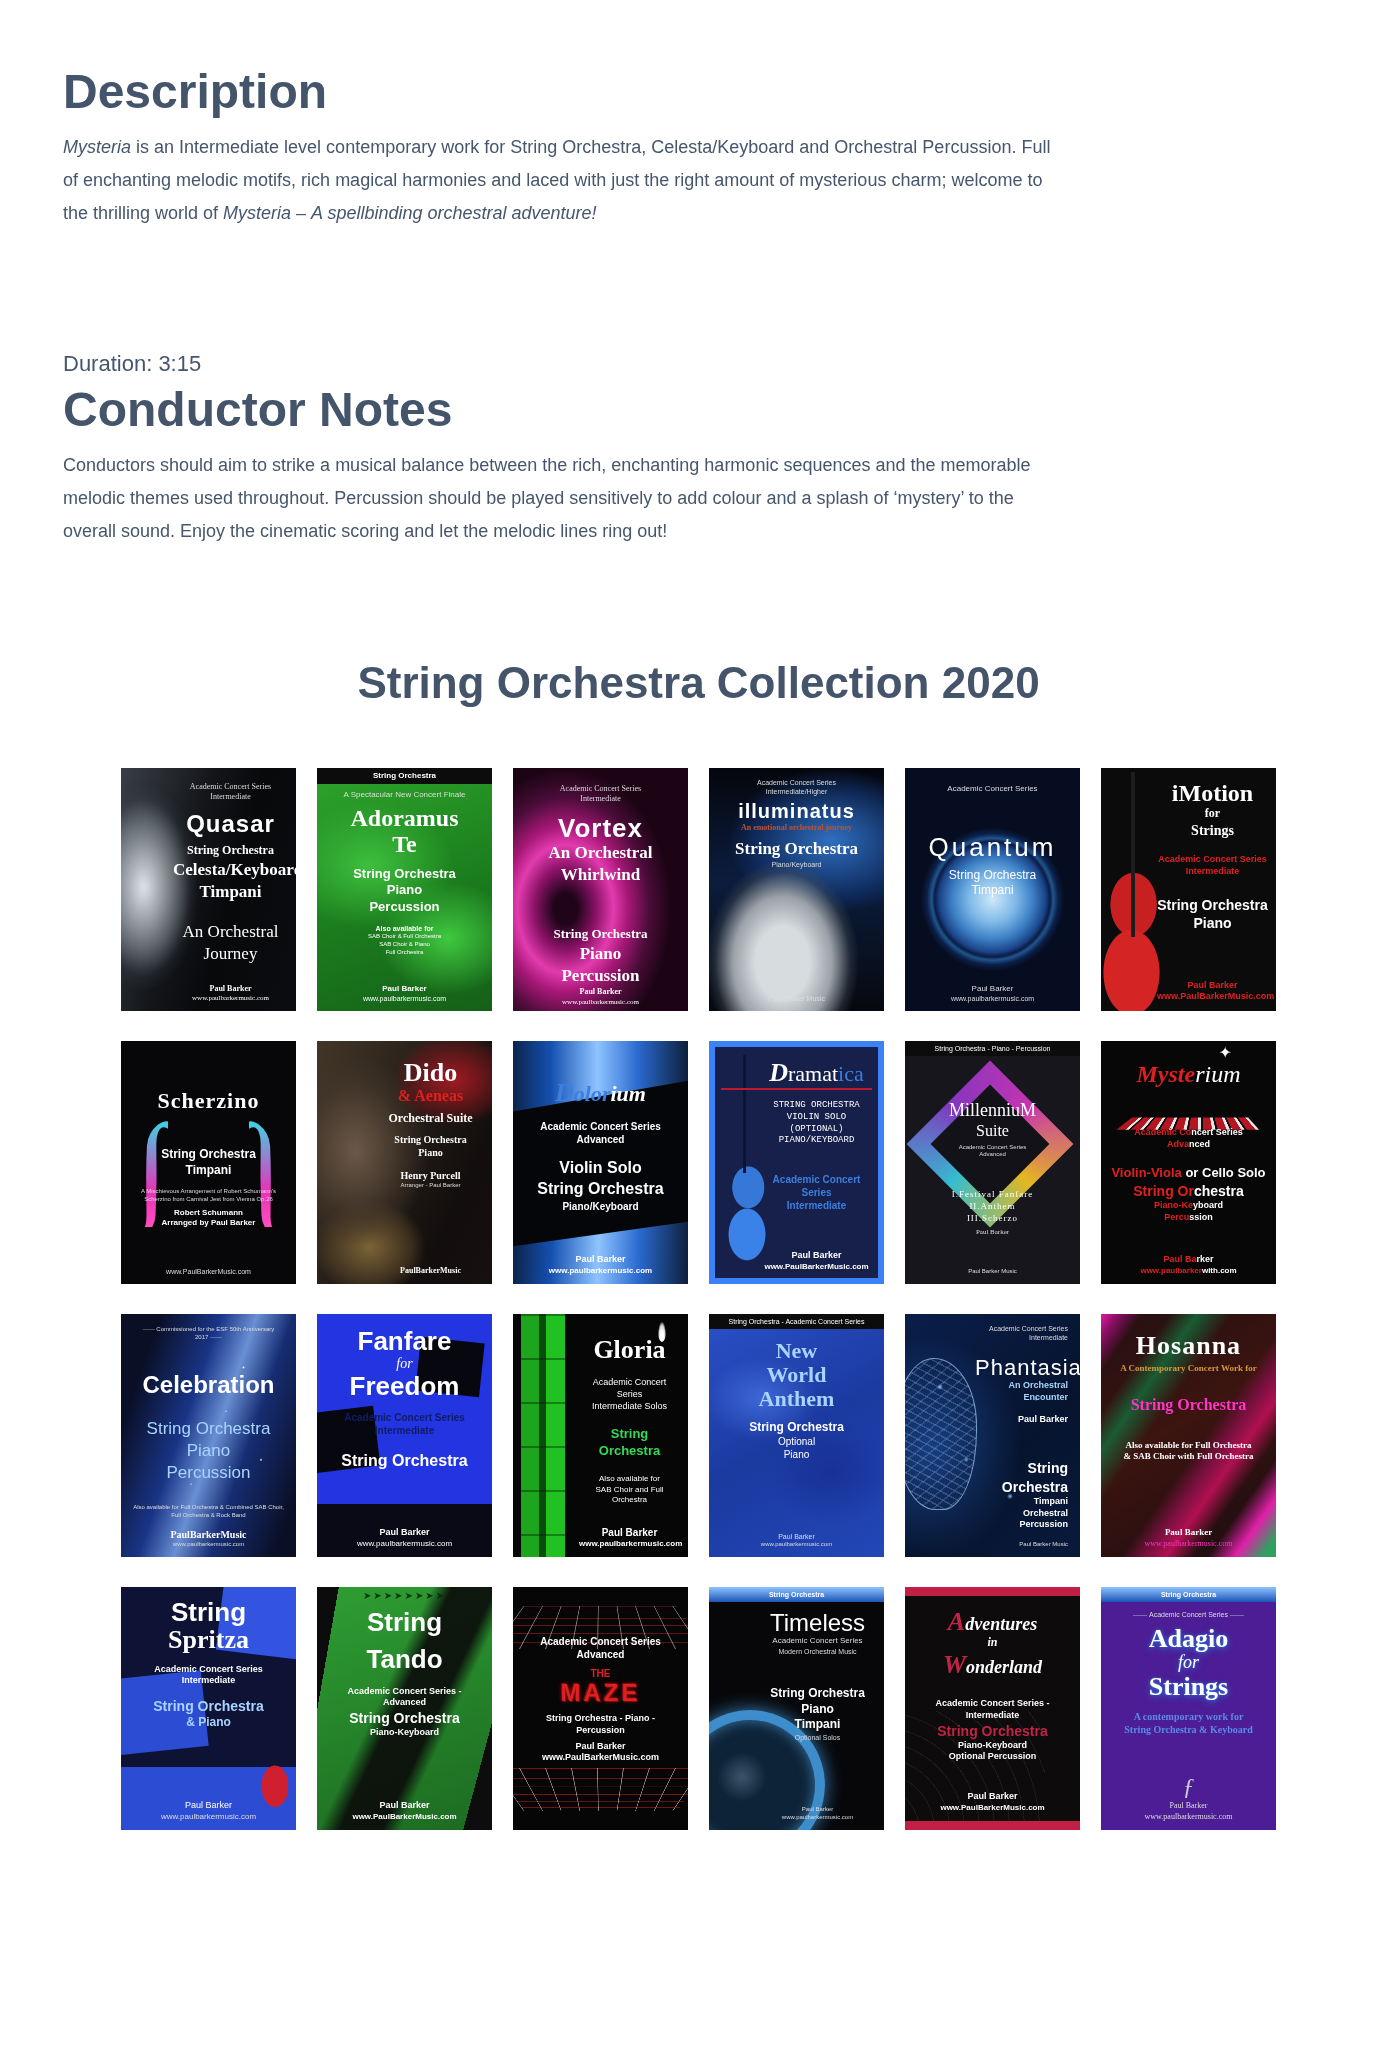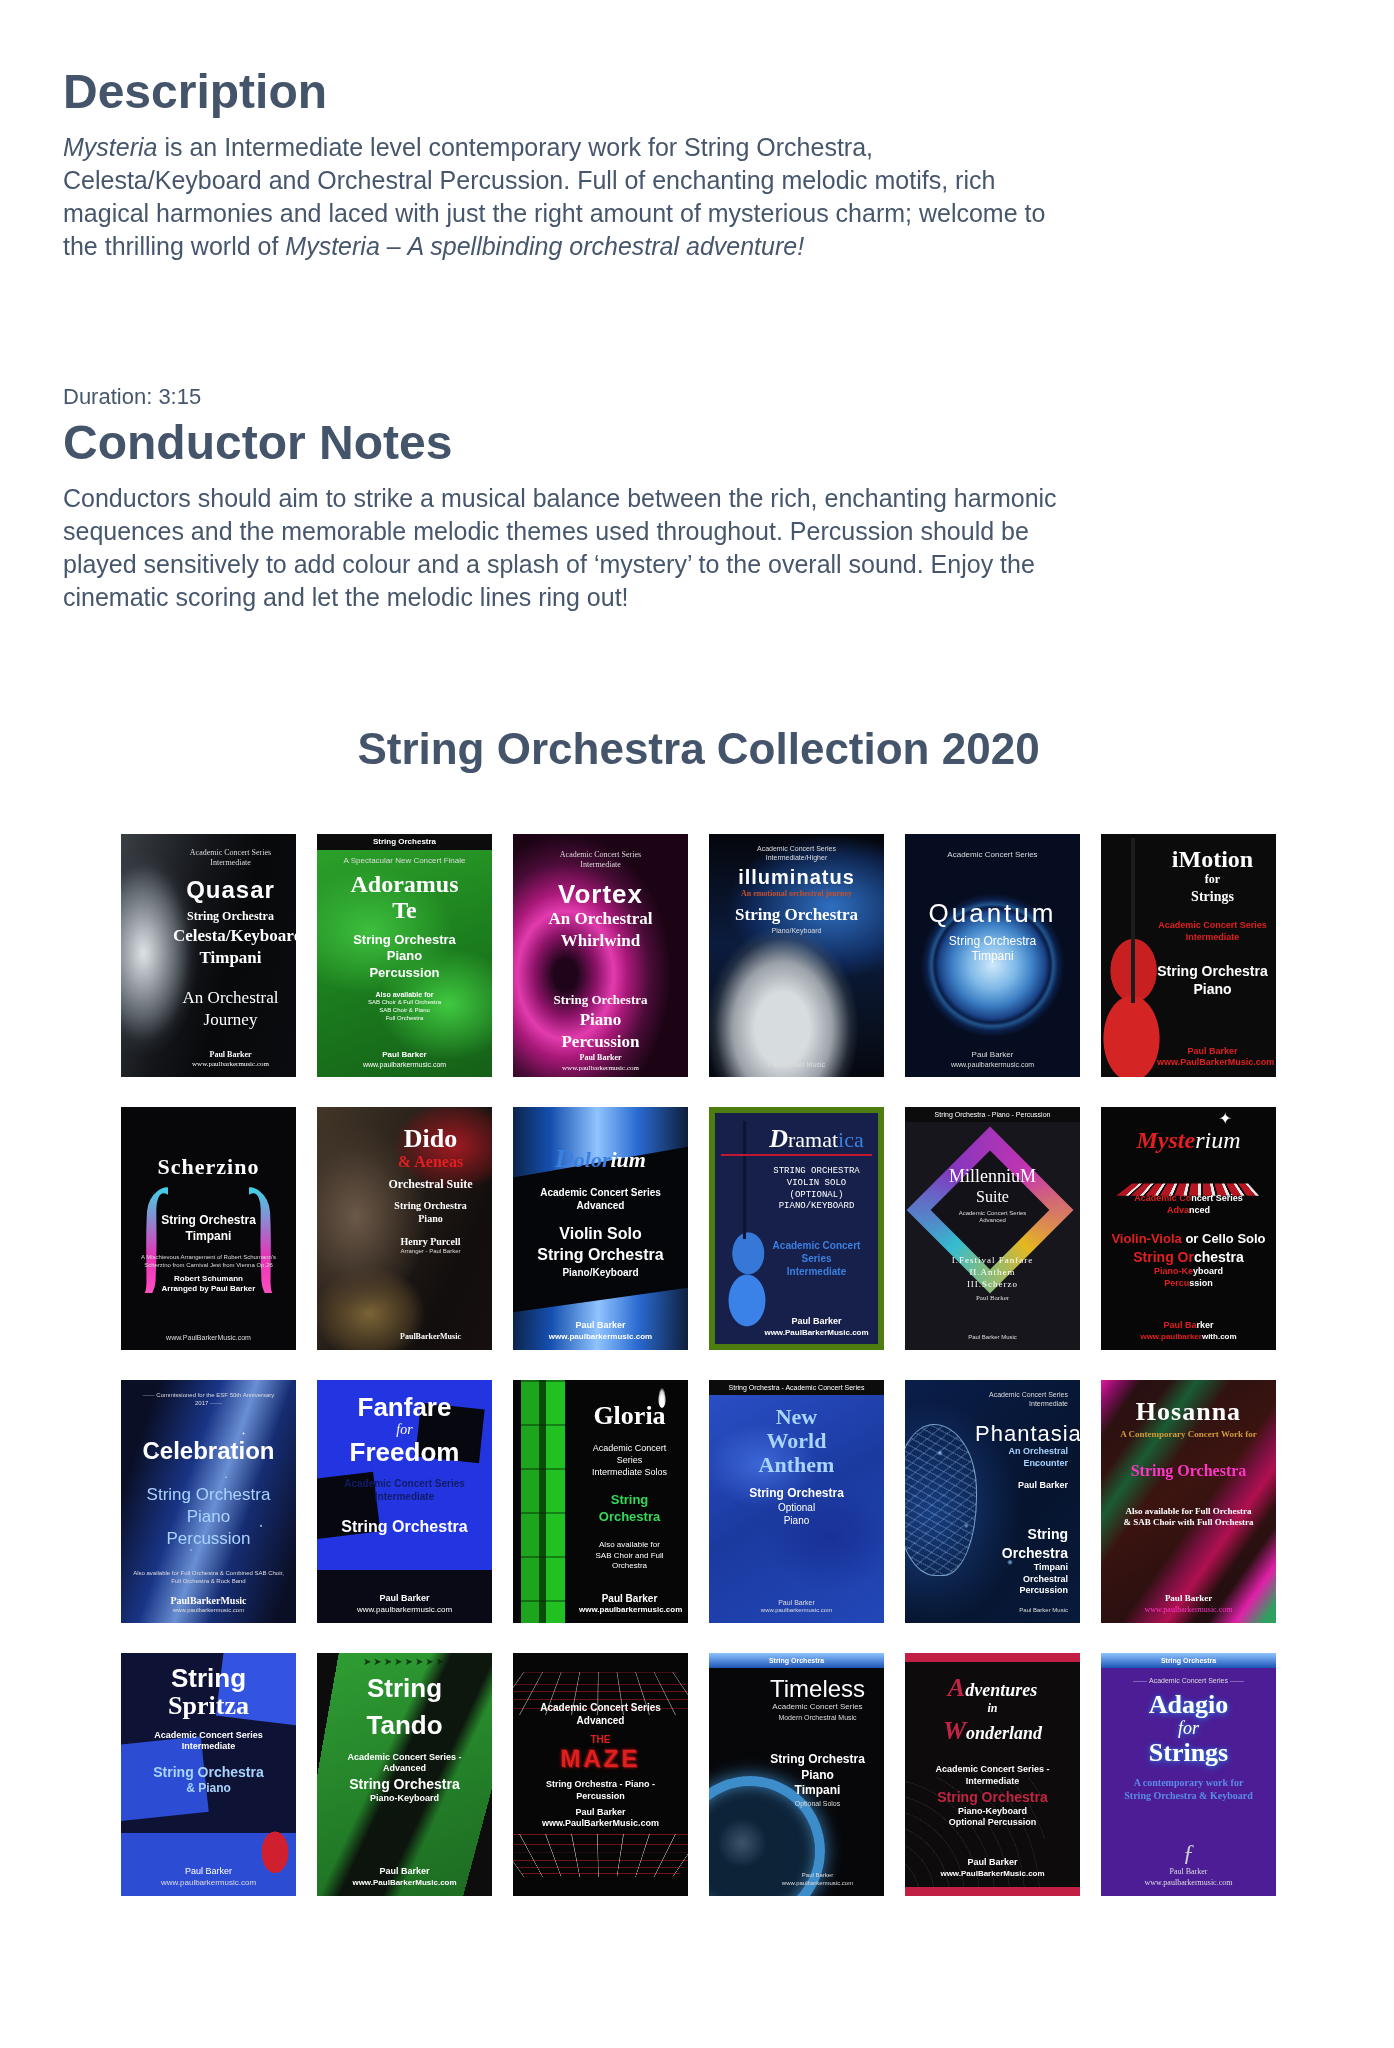--- a/index.html
+++ b/index.html
@@ -1,20 +1,20 @@
 <!DOCTYPE html>
 <html><head>
 <meta charset="utf-8">
 <style>
   html,body{margin:0;padding:0;background:#fff;}
   .page{position:relative;width:1394px;height:2048px;background:#fff;overflow:hidden;
         font-family:"Liberation Sans",sans-serif;color:#46566c;box-sizing:border-box;
         padding:64px 60px 0 63px;}
   h1.section{font-size:48px;font-weight:bold;margin:0 0 12px 0;color:#44546a;letter-spacing:0;}
-  p.body{font-size:25px;line-height:33px;max-width:1000px;margin:0;color:#46566c;}
+  p.body{font-size:18px;line-height:33px;max-width:1000px;margin:0;color:#46566c;}
   .meta-block{margin-top:116px;font-size:22px;line-height:36px;color:#46566c;}
   .conductor-gap{margin-top:28px;}
   h2.collection{font-size:44px;font-weight:bold;color:#44546a;text-align:center;margin:110px 0 0 0;}
   em{font-style:italic;}
 
   
   .grid{display:grid;grid-template-columns:repeat(6,175px);gap:30px 21px;
         width:1155px;margin:60px auto 0 auto;}
   .cover{position:relative;width:175px;height:243px;background:#000;display:flex;flex-direction:column;
          align-items:center;text-align:center;padding:8px;box-sizing:border-box;overflow:hidden;
@@ -83,21 +83,21 @@
     radial-gradient(70px 60px at 30% 85%,#7a6336,rgba(90,70,40,.5) 60%,transparent 80%),
     linear-gradient(115deg,#433628,#241d18 45%,#120e0d 75%,#16100f)}
   .c-dido .cl{padding-left:52px}
 
   .c-dolorium{background:#050609}
   .c-dolorium::before{left:-50px;top:-26px;width:280px;height:80px;
     background:linear-gradient(100deg,transparent 10%,#1550b0 32%,#8fc4ff 48%,#2a6ad0 62%,transparent 85%);transform:rotate(-10deg)}
   .c-dolorium::after{left:-50px;bottom:-30px;width:280px;height:80px;
     background:linear-gradient(100deg,transparent 10%,#1550b0 32%,#8fc4ff 48%,#2a6ad0 62%,transparent 85%);transform:rotate(-8deg)}
 
-  .c-dramatica{background:#16204a;border:6px solid #4d7c0f;padding:6px}
+  .c-dramatica{background:#16204a;border:6px solid #3b82f6;padding:6px}
   .c-dramatica::before{left:0;bottom:10px;width:64px;height:112px;
     background:radial-gradient(30px 42px at 50% 70%,#3b82e8 0 60%,transparent 63%),
                radial-gradient(26px 34px at 52% 28%,#3578d8 0 60%,transparent 63%)}
   .c-dramatica::after{left:28px;top:8px;width:3px;height:118px;background:#0d1430}
   .c-dramatica .cl{padding-left:40px}
 
   .c-millennium{background:#17161d}
   .c-millennium::before{left:26px;top:44px;width:118px;height:118px;transform:rotate(45deg);
     background:conic-gradient(from 0deg,#cf35b8,#f0c020,#35c6d8,#8838c8,#cf35b8);opacity:.95}
   .c-millennium::after{left:43px;top:61px;width:84px;height:84px;transform:rotate(45deg);background:#131219}

